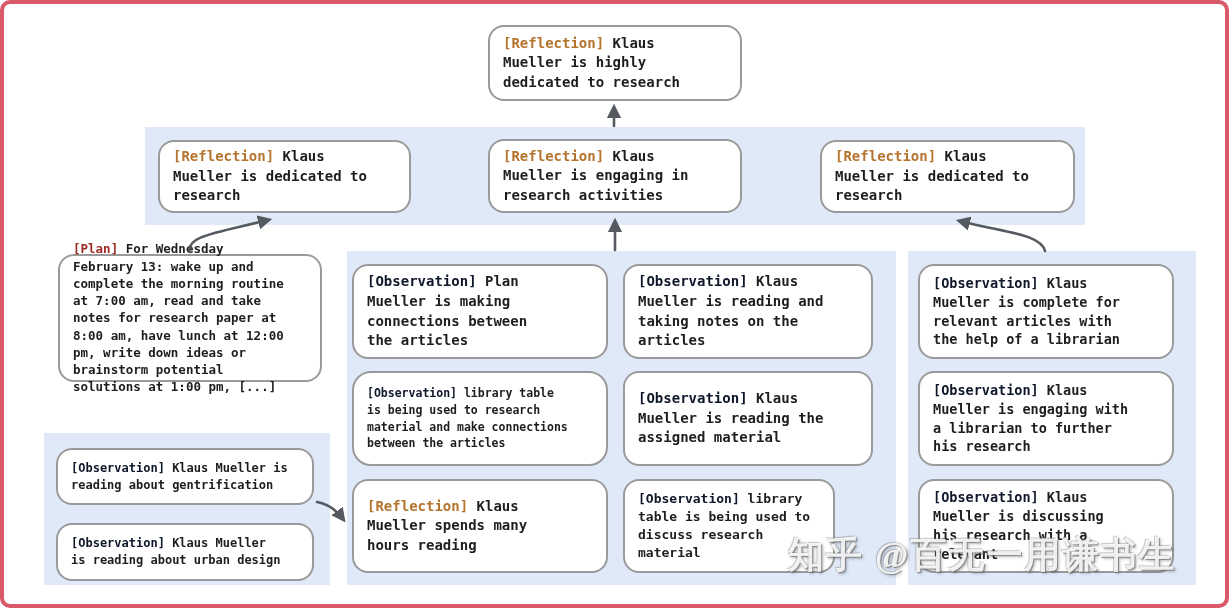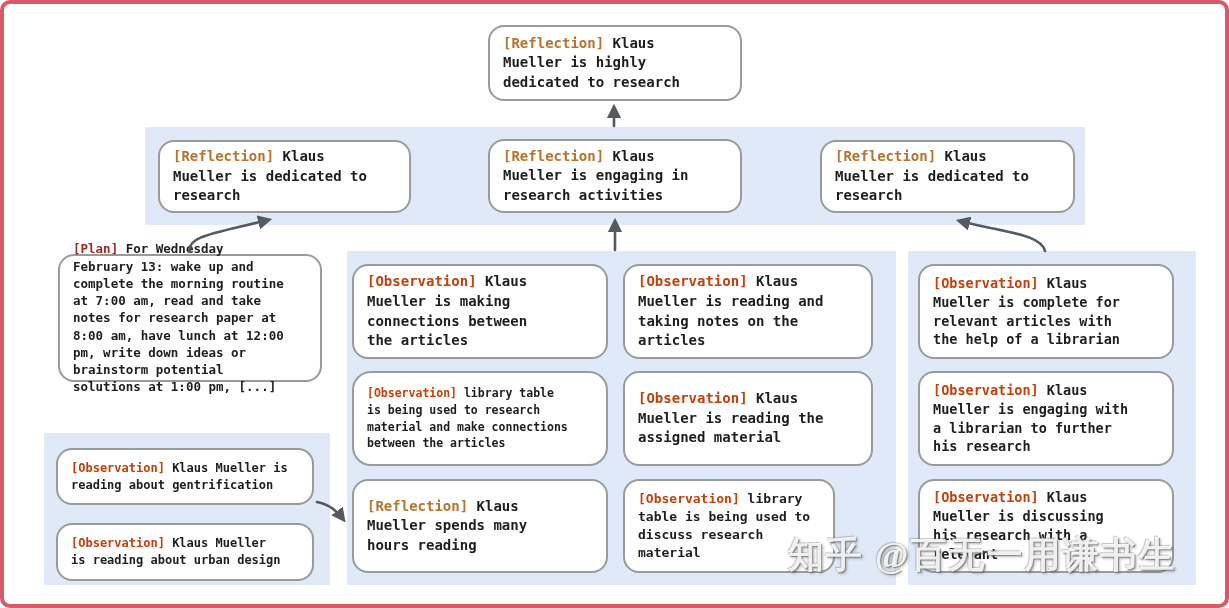--- a/index.html
+++ b/index.html
@@ -27,21 +27,21 @@
   }
   .node p { margin:0; white-space:pre-wrap; line-height:1.4; font-size:14px; }
   .fs135 p { font-size:13.5px; }
   .fs13  p { font-size:13px; }
   .fs125 p { font-size:12.5px; line-height:1.38; }
   .fs12  p { font-size:12px; }
   .fs115 p { font-size:11.5px; line-height:1.45; }
 
   .lbl-reflection  { color:#b5732d; }
   .lbl-plan        { color:#9c2b23; }
-  .lbl-observation { color:#c2410c; }
+  .lbl-observation { color:#0f172a; }
 
   #node-top  { left:488px; top:25px;  width:254px; height:76px; }
   #node-r1   { left:158px; top:140px; width:253px; height:73px; }
   #node-r2   { left:488px; top:139px; width:254px; height:74px; }
   #node-r3   { left:820px; top:140px; width:255px; height:73px; }
   #node-plan { left:58px;  top:254px; width:264px; height:128px; }
   #node-lobs1{ left:56px;  top:448px; width:258px; height:57px;border-radius:16px; }
   #node-lobs2{ left:56px;  top:523px; width:258px; height:58px; }
   #node-m1   { left:352px; top:264px; width:256px; height:95px; }
   #node-m2   { left:352px; top:371px; width:256px; height:95px;border-radius:19px; }
@@ -116,21 +116,21 @@
   <p><span class="lbl-observation">[Observation]</span><span> Klaus Mueller is
 reading about gentrification</span></p>
 </div>
 
 <div class="node fs12" id="node-lobs2">
   <p><span class="lbl-observation">[Observation]</span><span> Klaus Mueller
 is reading about urban design</span></p>
 </div>
 
 <div class="node" id="node-m1">
-  <p><span class="lbl-observation">[Observation]</span><span> Klaus
+  <p><span class="lbl-observation">[Observation]</span><span> Plan
 Mueller is making
 connections between
 the articles</span></p>
 </div>
 
 <div class="node fs115" id="node-m2">
   <p><span class="lbl-observation">[Observation]</span><span> library table
 is being used to research
 material and make connections
 between the articles</span></p>

